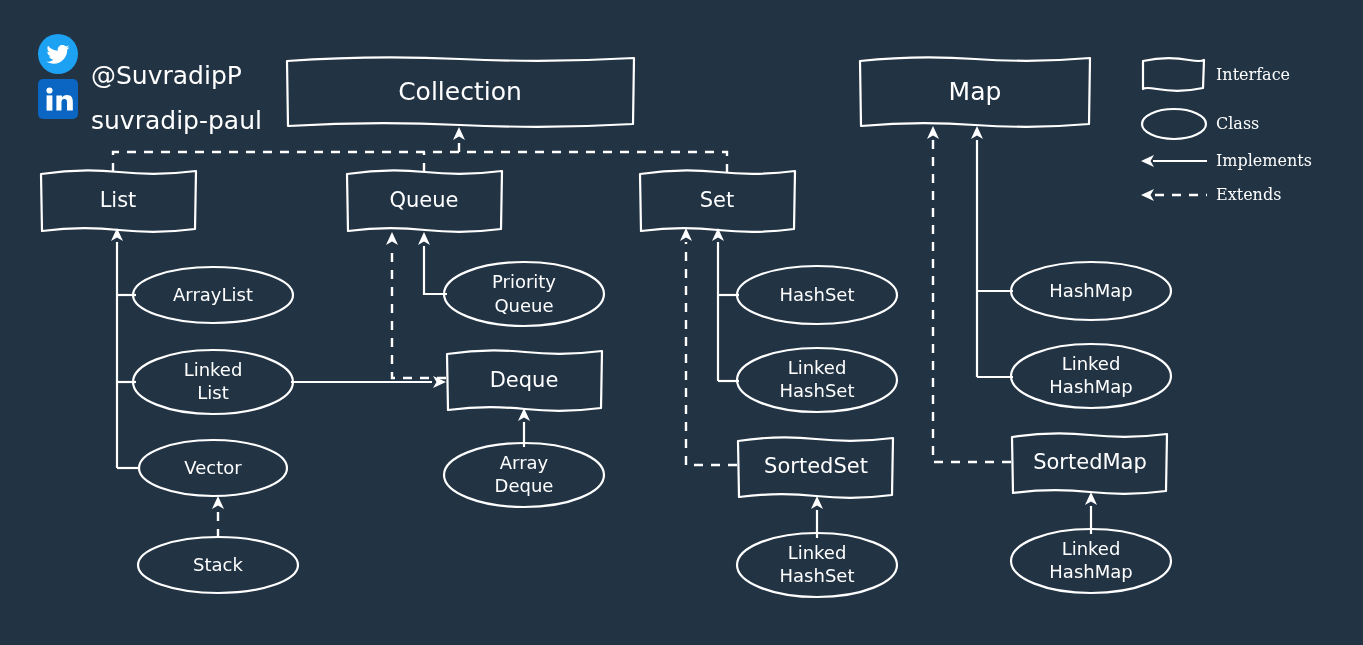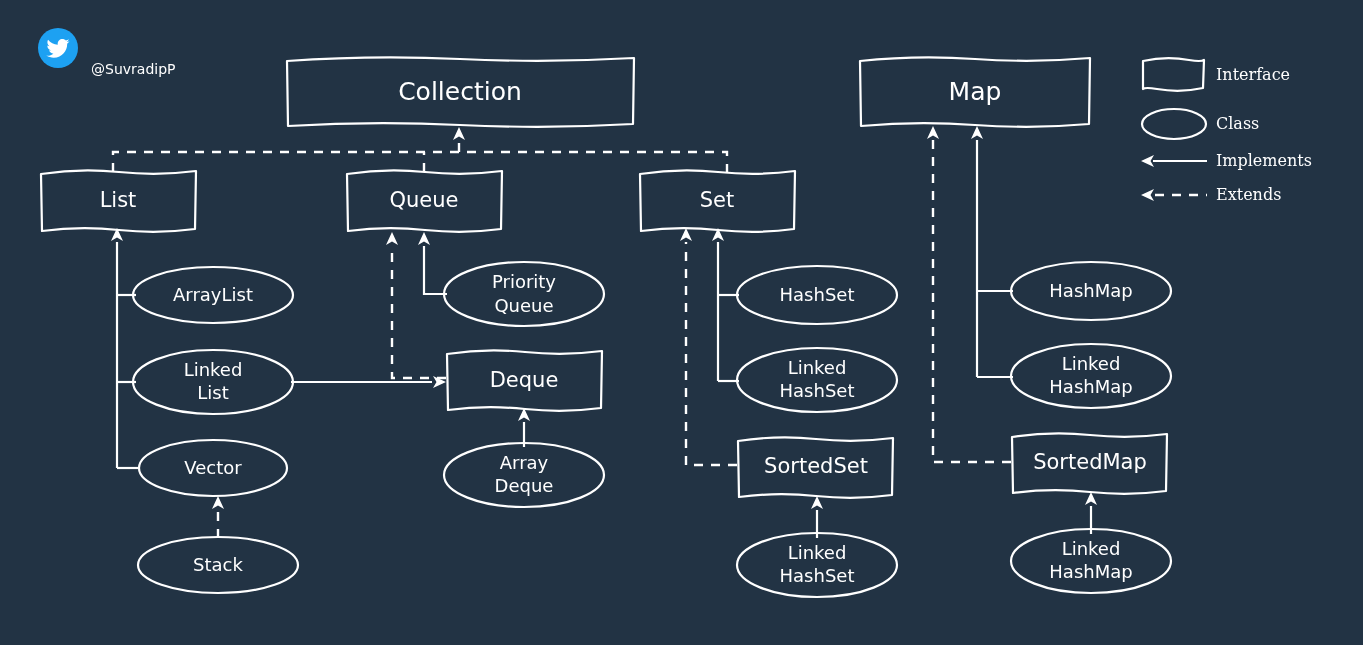--- a/index.html
+++ b/index.html
@@ -73,21 +73,21 @@
   }
   #social-twitter { left: 38px; top: 18px; }
   #social-linkedin { left: 38px; top: 63px; }
   .social-icon {
     width: 40px;
     height: 40px;
     flex: 0 0 40px;
     display: block;
   }
   .social-handle {
-    font-size: 14px;
+    font-size: 25px;
     color: #ffffff;
     font-family: "DejaVu Sans", sans-serif;
     white-space: nowrap;
     margin-top: 43px;
   }
 </style>
 </head>
 <body>
 
 <div id="stage">
@@ -312,14 +312,23 @@
   </svg>
 
   <div class="social" id="social-twitter">
     <svg class="social-icon" viewBox="0 0 40 40">
       <circle cx="20" cy="20" r="20" fill="#1DA1F2"></circle>
       <path fill="#ffffff" d="M31.5 13.2c-0.85 0.38-1.76 0.63-2.72 0.75 0.98-0.59 1.73-1.52 2.08-2.62-0.91 0.54-1.93 0.94-3.01 1.15-0.86-0.92-2.09-1.49-3.45-1.49-2.61 0-4.73 2.12-4.73 4.73 0 0.37 0.04 0.73 0.12 1.08-3.93-0.2-7.42-2.08-9.75-4.95-0.41 0.7-0.64 1.51-0.64 2.38 0 1.64 0.83 3.09 2.1 3.94-0.78-0.02-1.51-0.24-2.15-0.59v0.06c0 2.29 1.63 4.2 3.79 4.64-0.4 0.11-0.82 0.16-1.25 0.16-0.3 0-0.6-0.03-0.89-0.08 0.6 1.88 2.35 3.25 4.42 3.29-1.62 1.27-3.66 2.03-5.88 2.03-0.38 0-0.76-0.02-1.13-0.07 2.1 1.35 4.59 2.13 7.27 2.13 8.72 0 13.49-7.23 13.49-13.49 0-0.21 0-0.41-0.01-0.61 0.93-0.67 1.73-1.5 2.37-2.45z"></path>
     </svg>
     <span class="social-handle">@SuvradipP</span>
   </div>
 
+  <div class="social" id="social-linkedin">
+    <svg class="social-icon" viewBox="0 0 40 40">
+      <rect x="0" y="0" width="40" height="40" rx="5" fill="#0A66C2"></rect>
+      <circle cx="11.5" cy="11.5" r="3.1" fill="#ffffff"></circle>
+      <rect x="8.6" y="16.4" width="5.8" height="15.2" fill="#ffffff"></rect>
+      <path fill="#ffffff" d="M18.4 16.4h5.55v2.08h0.08c0.77-1.38 2.66-2.46 4.76-2.46 5.09 0 6.03 3.13 6.03 7.2v8.38h-5.79v-7.43c0-1.77-0.03-4.05-2.58-4.05-2.58 0-2.98 1.93-2.98 3.92v7.56H18.4z"></path>
+    </svg>
+    <span class="social-handle">suvradip-paul</span>
+  </div>
 
 </div>
 
 </body></html>

